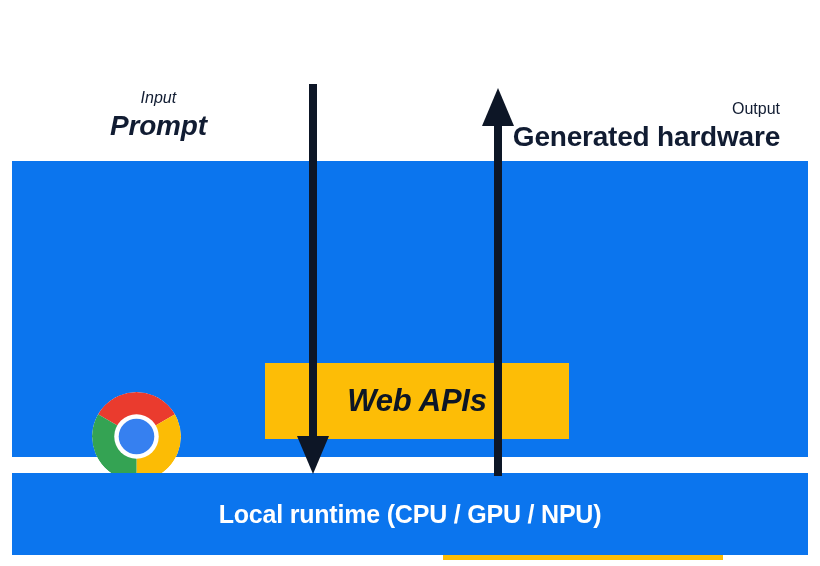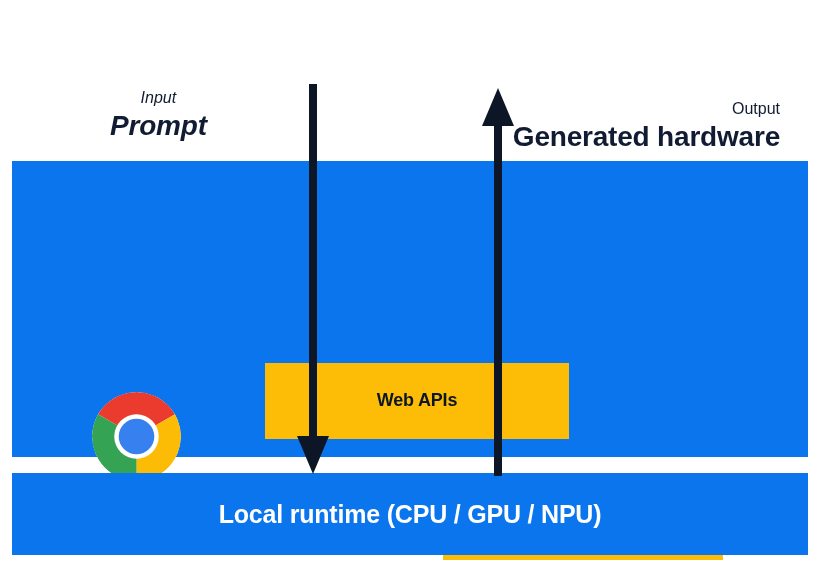--- a/index.html
+++ b/index.html
@@ -112,21 +112,21 @@
     font-weight: bold;
     letter-spacing: -0.2px;
     line-height: 1.22;
   }
   #box-web-apis {
     left: 253px;
     top: 202px;
     width: 304px;
     height: 76px;
   }
-  #box-web-apis .amber-label { font-size: 18px; }
+  #box-web-apis .amber-label { font-size: 31px; font-style: italic; }
 
   #box-builtin-models {
     left: 431px;
     top: 318px;
     width: 280px;
     height: 81px;
   }
   #box-builtin-models .amber-label { font-size: 25px; }
 
   

